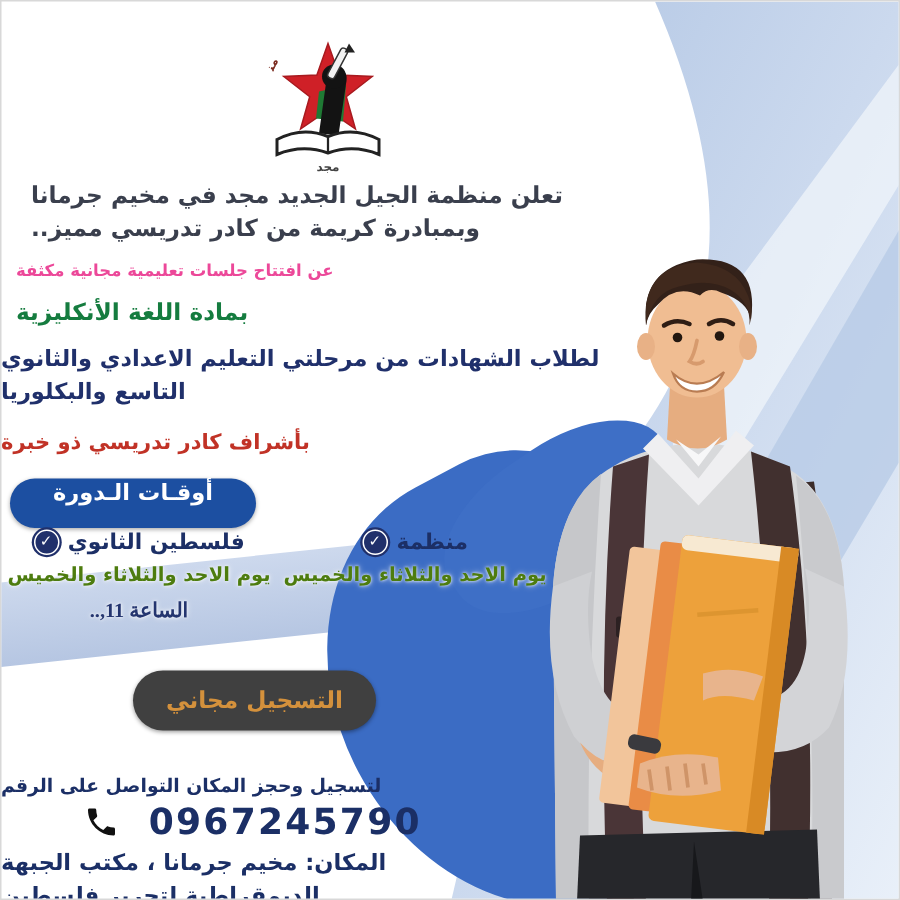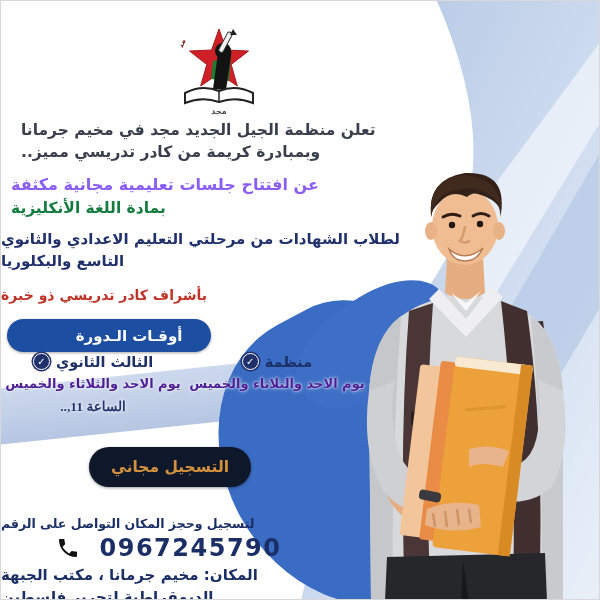--- a/index.html
+++ b/index.html
@@ -29,53 +29,52 @@
     transform:rotate(-34deg);
   }
   .student-svg{left:330px;top:160px;width:270px;height:440px;z-index:2;}
 
   
   .logo{left:166px;top:8px;width:104px;height:108px;z-index:3;}
 
   
   .txt{z-index:3;text-align:left;font-weight:bold;line-height:1.45;}
   .intro{left:20px;top:118px;width:470px;font-size:15.5px;color:#3a3f4d;}
-  .announce{left:10px;top:172px;width:460px;font-size:16px;color:#8b5cf6;}
+  .announce{left:10px;top:172px;width:460px;font-size:11px;color:#ec4899;}
   .subject{left:10px;top:196px;width:460px;font-size:15.5px;color:#157c3f;}
   .audience{left:0px;top:228px;width:465px;font-size:15px;color:#20306b;}
   .supervision{left:0px;top:284px;width:425px;font-size:14px;color:#c13226;}
 
   .ribbon{
     left:6px;top:318px;width:164px;height:33px;z-index:3;
     background:#1c4fa1;border-radius:17px;
-    display:flex;align-items:center;justify-content:center;
+    display:flex;align-items:flex-start;justify-content:center;
     color:#fff;font-weight:bold;font-size:15px;letter-spacing:1px;
     box-shadow:0 1px 3px rgba(0,0,0,.35);
-    padding-left:40px;
   }
 
   .schedule{left:0;top:352px;width:368px;z-index:3;display:flex;}
   .sched-col{flex:1;text-align:center;font-weight:bold;}
   .sched-grade{
     font-size:14.5px;color:#1c2f66;display:flex;
     align-items:center;justify-content:center;gap:6px;
   }
   .chk{
     width:15px;height:15px;border-radius:50%;background:#20306b;color:#fff;
     font-size:10px;line-height:1;display:inline-flex;align-items:center;justify-content:center;
     border:1.5px solid #fff;box-shadow:0 0 0 1.5px #20306b;flex:0 0 auto;
   }
-  .sched-days{margin-top:6px;font-size:13px;color:#4c1d95;white-space:nowrap;
+  .sched-days{margin-top:6px;font-size:13px;color:#4d7c0f;white-space:nowrap;
     text-shadow:0 0 2px rgba(255,255,255,.95),0 0 4px rgba(255,255,255,.7);}
   .sched-time{margin-top:7px;font-size:13.5px;color:#24356f;
     text-shadow:0 0 2px rgba(255,255,255,.95),0 0 4px rgba(255,255,255,.7);font-family:Liberation Serif, serif;}
 
   .free-badge{
     left:88px;top:446px;width:162px;height:40px;z-index:3;
-    background:#0f172a;border-radius:21px;
+    background:#404040;border-radius:21px;
     display:flex;align-items:center;justify-content:center;
     color:#d4913c;font-weight:bold;font-size:15.5px;
     box-shadow:0 1px 3px rgba(0,0,0,.4);
   }
 
   .cta1{left:0;top:489px;width:335px;font-size:16px;color:#1b2f66;z-index:3;}
   .cta2{left:0;top:514px;width:335px;font-size:12.5px;color:#1b2f66;z-index:3;}
 
   .phone-row{
     left:0;top:533px;width:335px;z-index:3;
@@ -207,21 +206,21 @@
   <div class="abs schedule">
     <div class="sched-col">
       <div class="sched-grade">
         <span>منظمة</span>
         <span class="chk">✓</span>
       </div>
       <div class="sched-days">يوم الاحد والثلاثاء والخميس</div>
     </div>
     <div class="sched-col">
       <div class="sched-grade">
-        <span>الثالث الثانوي</span>
+        <span>فلسطين الثانوي</span>
         <span class="chk">✓</span>
       </div>
       <div class="sched-days">يوم الاحد والثلاثاء والخميس</div>
       <div class="sched-time">الساعة 11,..</div>
     </div>
   </div>
 
   <div class="abs free-badge">
     <span>التسجيل مجاني</span>
   </div>

